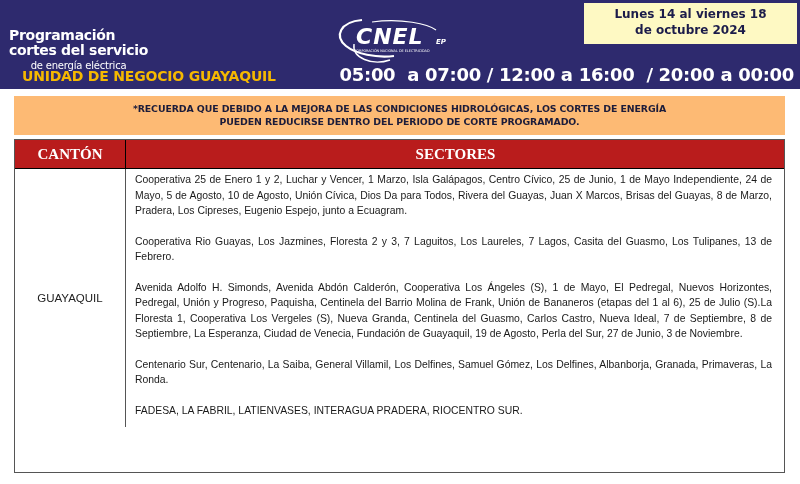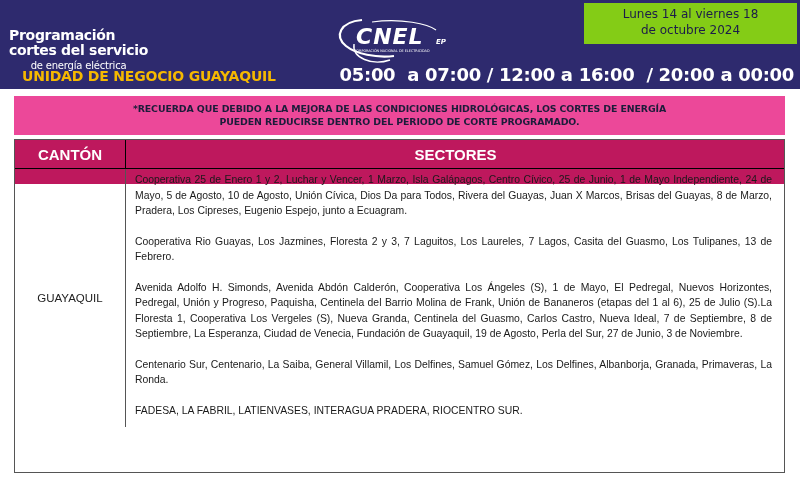--- a/index.html
+++ b/index.html
@@ -20,45 +20,45 @@
     .unit-label {
       position: absolute; left: 22px; top: 68px; color: #f5b800;
       font-weight: bold; font-size: 14px; letter-spacing: -0.2px;
       font-family: "DejaVu Sans", sans-serif;
     }
 
     .logo { position: absolute; left: 332px; top: 14px; width: 150px; height: 54px; }
 
     .date-box {
       position: absolute; left: 584px; top: 3px; width: 213px; height: 41px;
-      background: #84cc16; color: #1c1c4a; text-align: center;
-      font-weight: normal; font-size: 12px; line-height: 16px; padding-top: 3px;
+      background: #fef9c3; color: #1c1c4a; text-align: center;
+      font-weight: bold; font-size: 12px; line-height: 16px; padding-top: 3px;
       font-family: "DejaVu Sans", sans-serif;
     }
     .time-slots {
       position: absolute; right: 6px; top: 64px; color: #ffffff;
       font-weight: bold; font-size: 18px; letter-spacing: -0.3px; white-space: pre;
       font-family: "DejaVu Sans", sans-serif;
     }
 
     .notice {
       position: absolute; left: 14px; top: 96px; width: 771px; height: 39px;
-      background: #ec4899; color: #1c1c3a; text-align: center;
+      background: #fdba74; color: #1c1c3a; text-align: center;
       font-weight: bold; font-size: 9.4px; line-height: 13px; padding-top: 6px;
       font-family: "DejaVu Sans", sans-serif; letter-spacing: -0.1px;
     }
 
     .table {
       position: absolute; left: 14px; top: 139px; width: 771px; height: 334px;
       border: 1px solid #555;
     }
     .thead {
-      position: absolute; left: 0; top: 0; width: 769px; height: 44px;
-      background: #be185d; color: #ffffff; font-weight: bold; font-size: 15px;
-      font-family: Liberation Sans, sans-serif;
+      position: absolute; left: 0; top: 0; width: 769px; height: 28px;
+      background: #b91c1c; color: #ffffff; font-weight: bold; font-size: 15px;
+      font-family: Liberation Serif, serif;
     }
     .th-canton {
       position: absolute; left: 0; top: 0; width: 111px; height: 28px;
       display: flex; align-items: center; justify-content: center;
       border-right: 1px solid #000;
     }
     .th-sectores {
       position: absolute; left: 112px; top: 0; width: 657px; height: 28px;
       display: flex; align-items: center; justify-content: center;
     }

